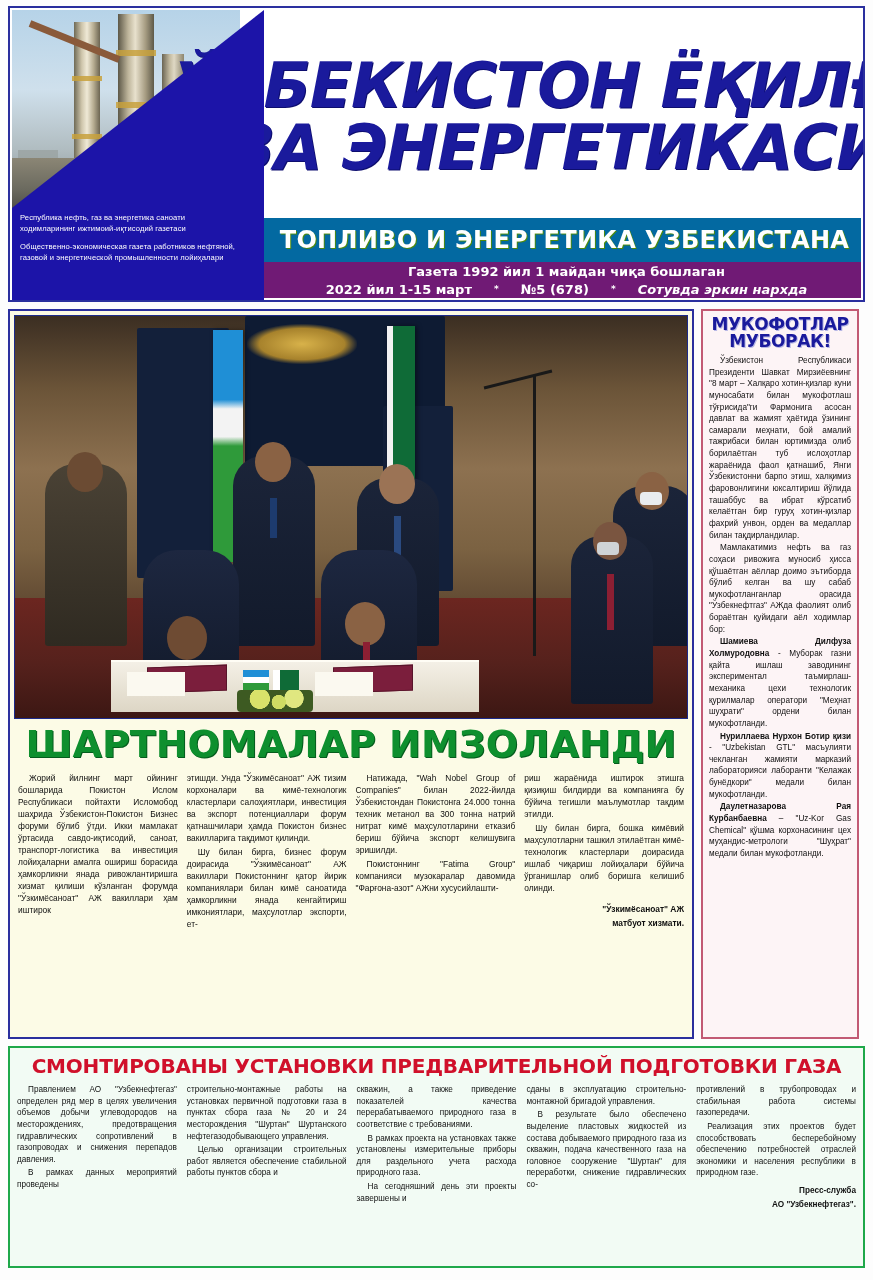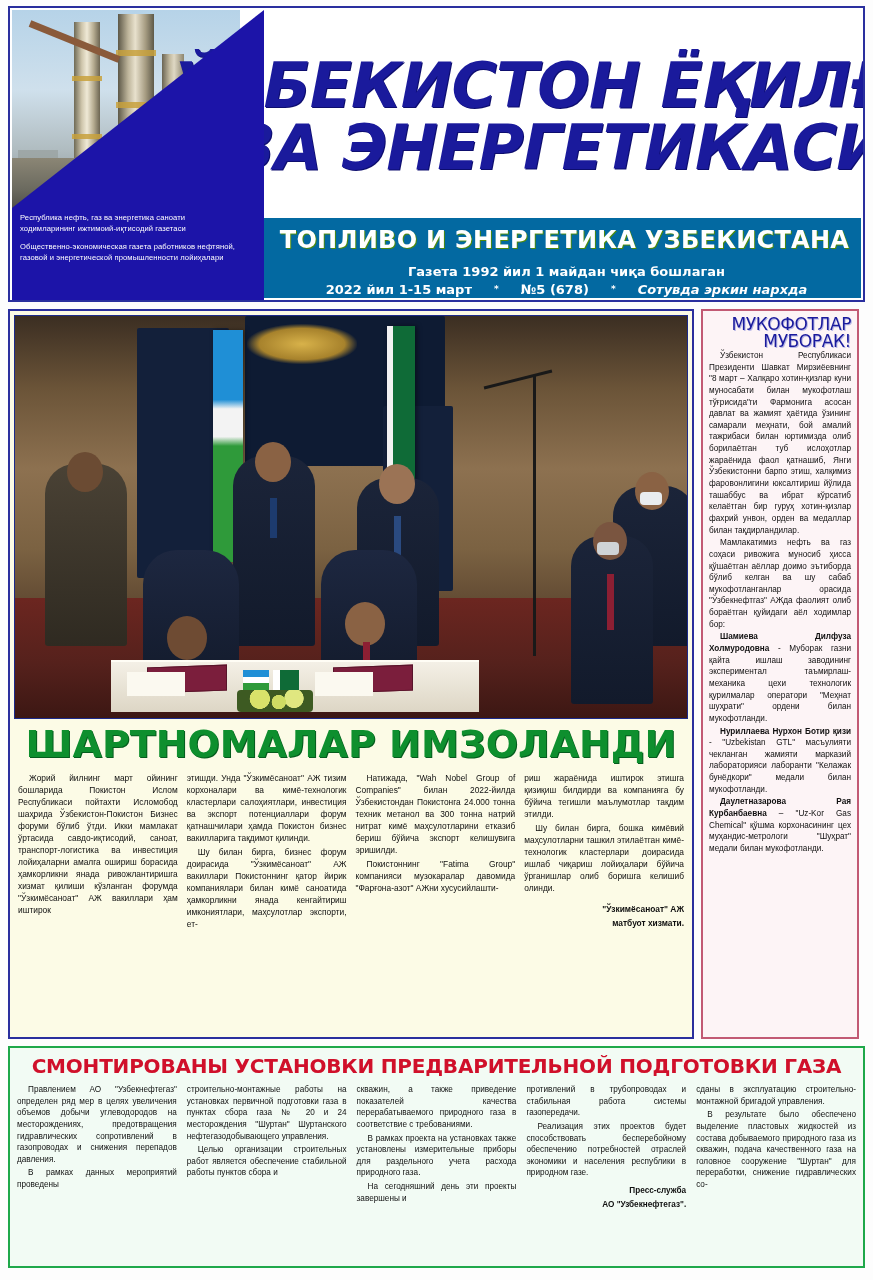--- a/index.html
+++ b/index.html
@@ -112,21 +112,21 @@
     font-weight: bold;
     font-family: "DejaVu Sans", sans-serif;
     letter-spacing: .3px;
     white-space: nowrap;
     text-shadow: 1px 1px 0 #4e8a0d;
   }
   .mh-pink {
     position: absolute;
     left: 232px; top: 254px;
     right: 2px; bottom: 2px;
-    background: #0369a1;
+    background: #701a75;
     z-index: 1;
     padding-left: 30px;
     display: flex; flex-direction: column;
     align-items: center; justify-content: center;
   }
   .mh-pink .line1 {
     color: #ffffff; font-size: 13px; font-weight: bold;
     font-family: "DejaVu Sans", sans-serif; white-space: nowrap;
     margin-bottom: 3px;
   }
@@ -248,28 +248,29 @@
   
   .sidebar {
     width: 158px;
     border: 2px solid #c25a74;
     background: #fdf4f6;
     padding: 5px 6px;
     display: flex;
     flex-direction: column;
   }
   .sb-title {
-    text-align: right;
+    text-align: center;
     color: #1a1a9c;
     font-family: "DejaVu Sans", sans-serif;
-    font-weight: normal;
+    font-weight: bold;
     font-size: 17px;
     line-height: 1.0;
     letter-spacing: -.4px;
     text-shadow: 1px 1px 0 #b8b8e6;
+    margin-bottom: 5px;
   }
   .sb-title .l2 { display: block; }
   .sb-body {
     font-size: 8.2px;
     line-height: 1.42;
     text-align: justify;
     color: #101010;
   }
   .sb-body p { text-indent: 11px; margin-bottom: 1px; }
   .sb-body b { font-weight: bold; }
@@ -461,25 +462,25 @@
       <div class="bcol">
         <p style="text-indent:0">строительно-монтажные работы на установках первичной подготовки газа в пунктах сбора газа № 20 и 24 месторождения "Шуртан" Шуртанского нефтегазодобывающего управления.</p>
         <p>Целью организации строительных работ является обеспечение стабильной работы пунктов сбора и</p>
       </div>
       <div class="bcol">
         <p style="text-indent:0">скважин, а также приведение показателей качества перерабатываемого природного газа в соответствие с требованиями.</p>
         <p>В рамках проекта на установках также установлены измерительные приборы для раздельного учета расхода природного газа.</p>
         <p>На сегодняшний день эти проекты завершены и</p>
       </div>
       <div class="bcol">
+        <p style="text-indent:0">сданы в эксплуатацию строительно-монтажной бригадой управления.</p>
+        <p>В результате было обеспечено выделение пластовых жидкостей из состава добываемого природного газа из скважин, подача качественного газа на головное сооружение "Шуртан" для переработки, снижение гидравлических со-</p>
+      </div>
+      <div class="bcol">
         <p style="text-indent:0">противлений в трубопроводах и стабильная работа системы газопередачи.</p>
         <p>Реализация этих проектов будет способствовать бесперебойному обеспечению потребностей отраслей экономики и населения республики в природном газе.</p>
         <p class="press">Пресс-служба</p>
         <p class="press" style="margin-top:0">АО "Узбекнефтегаз".</p>
       </div>
-      <div class="bcol">
-        <p style="text-indent:0">сданы в эксплуатацию строительно-монтажной бригадой управления.</p>
-        <p>В результате было обеспечено выделение пластовых жидкостей из состава добываемого природного газа из скважин, подача качественного газа на головное сооружение "Шуртан" для переработки, снижение гидравлических со-</p>
-      </div>
     </div>
   </div>
 
 </div>
 
 </body></html>

